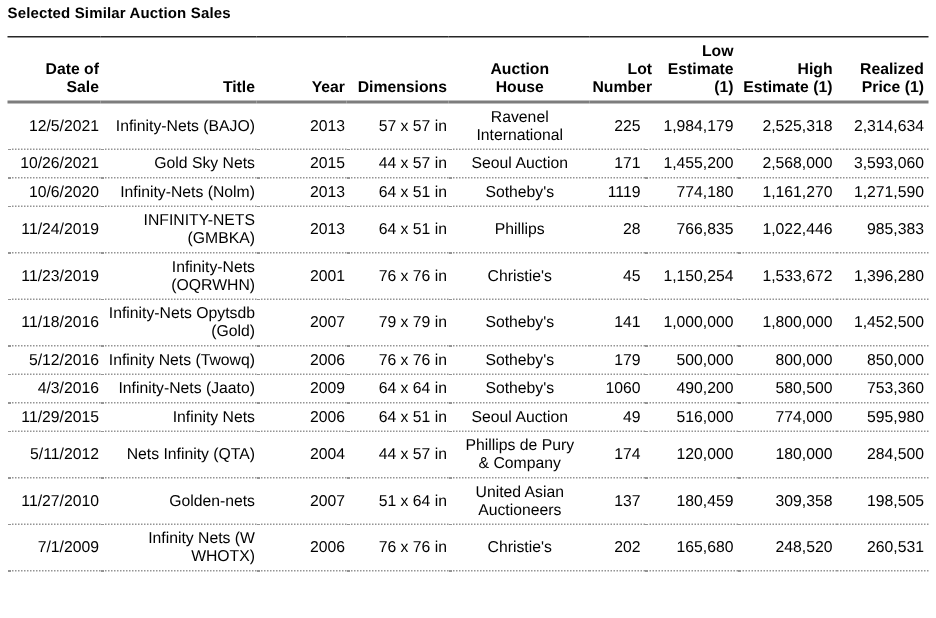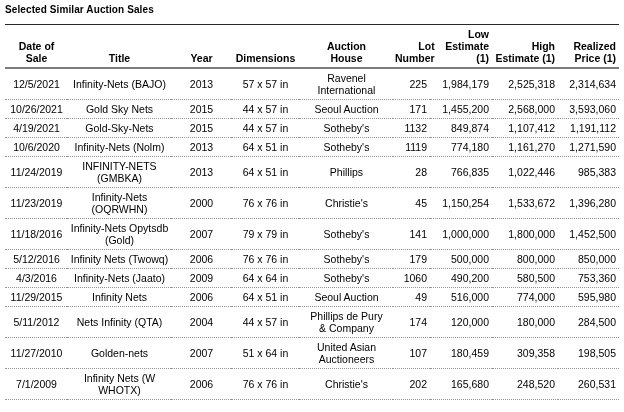--- a/index.html
+++ b/index.html
@@ -48,21 +48,21 @@
     display: inline-block;
     white-space: pre-line;
   }
   tbody td {
     vertical-align: middle;
     padding: 3px 1px 3px 2px;
     line-height: 12px;
     border-bottom: 1px dotted #949494;
     white-space: pre-line;
   }
-  .al { text-align: center; }
+  .al { text-align: right; }
   .ac { text-align: center; }
   .ar { text-align: right; }
   th.ar, td.ar { padding-right: 3px; }
 </style>
 </head>
 <body>
 
 <div class="doc-title">Selected Similar Auction Sales</div>
 
 <table class="sales">
@@ -113,31 +113,20 @@
         <td class="al">Gold Sky Nets</td>
         <td class="al">2015</td>
         <td class="al">44 x 57 in</td>
         <td class="ac">Seoul Auction</td>
         <td class="ar">171</td>
         <td class="ar">1,455,200</td>
         <td class="ar">2,568,000</td>
         <td class="ar">3,593,060</td>
       </tr>
       <tr>
-        <td class="al">4/19/2021</td>
-        <td class="al">Gold-Sky-Nets</td>
-        <td class="al">2015</td>
-        <td class="al">44 x 57 in</td>
-        <td class="ac">Sotheby's</td>
-        <td class="ar">1132</td>
-        <td class="ar">849,874</td>
-        <td class="ar">1,107,412</td>
-        <td class="ar">1,191,112</td>
-      </tr>
-      <tr>
         <td class="al">10/6/2020</td>
         <td class="al">Infinity-Nets (Nolm)</td>
         <td class="al">2013</td>
         <td class="al">64 x 51 in</td>
         <td class="ac">Sotheby's</td>
         <td class="ar">1119</td>
         <td class="ar">774,180</td>
         <td class="ar">1,161,270</td>
         <td class="ar">1,271,590</td>
       </tr>
@@ -149,21 +138,21 @@
         <td class="al">64 x 51 in</td>
         <td class="ac">Phillips</td>
         <td class="ar">28</td>
         <td class="ar">766,835</td>
         <td class="ar">1,022,446</td>
         <td class="ar">985,383</td>
       </tr>
       <tr>
         <td class="al">11/23/2019</td>
         <td class="al">Infinity-Nets (OQRWHN)</td>
-        <td class="al">2000</td>
+        <td class="al">2001</td>
         <td class="al">76 x 76 in</td>
         <td class="ac">Christie's</td>
         <td class="ar">45</td>
         <td class="ar">1,150,254</td>
         <td class="ar">1,533,672</td>
         <td class="ar">1,396,280</td>
       </tr>
       <tr>
         <td class="al">11/18/2016</td>
         <td class="al">Infinity-Nets Opytsdb
@@ -221,21 +210,21 @@
         <td class="ar">180,000</td>
         <td class="ar">284,500</td>
       </tr>
       <tr>
         <td class="al">11/27/2010</td>
         <td class="al">Golden-nets</td>
         <td class="al">2007</td>
         <td class="al">51 x 64 in</td>
         <td class="ac">United Asian
 Auctioneers</td>
-        <td class="ar">107</td>
+        <td class="ar">137</td>
         <td class="ar">180,459</td>
         <td class="ar">309,358</td>
         <td class="ar">198,505</td>
       </tr>
       <tr>
         <td class="al">7/1/2009</td>
         <td class="al">Infinity Nets (W WHOTX)</td>
         <td class="al">2006</td>
         <td class="al">76 x 76 in</td>
         <td class="ac">Christie's</td>

